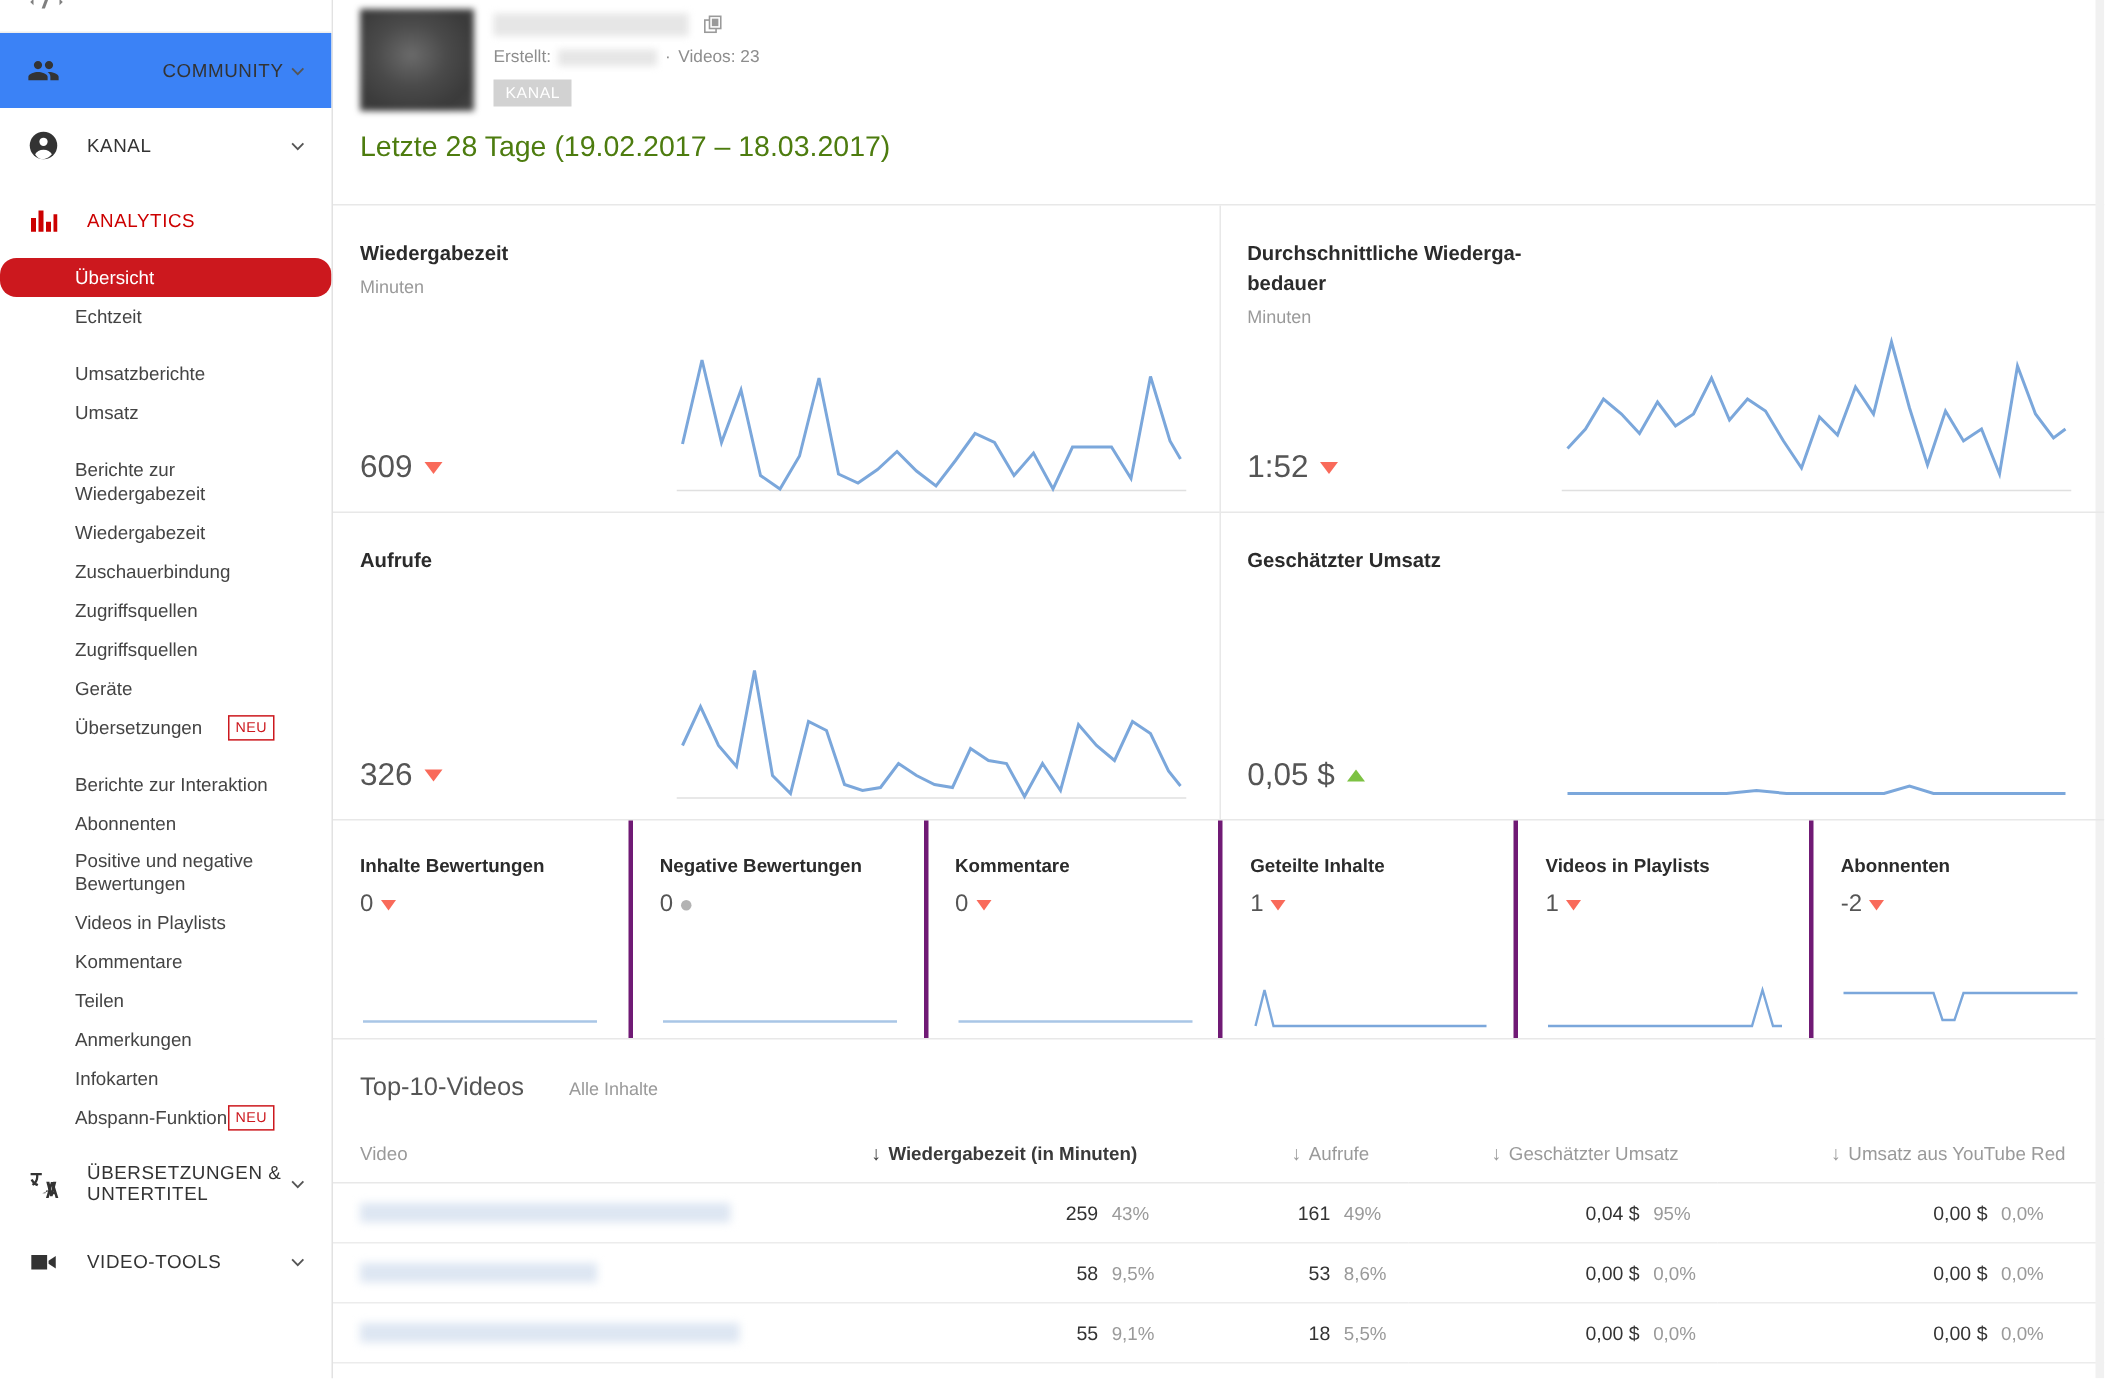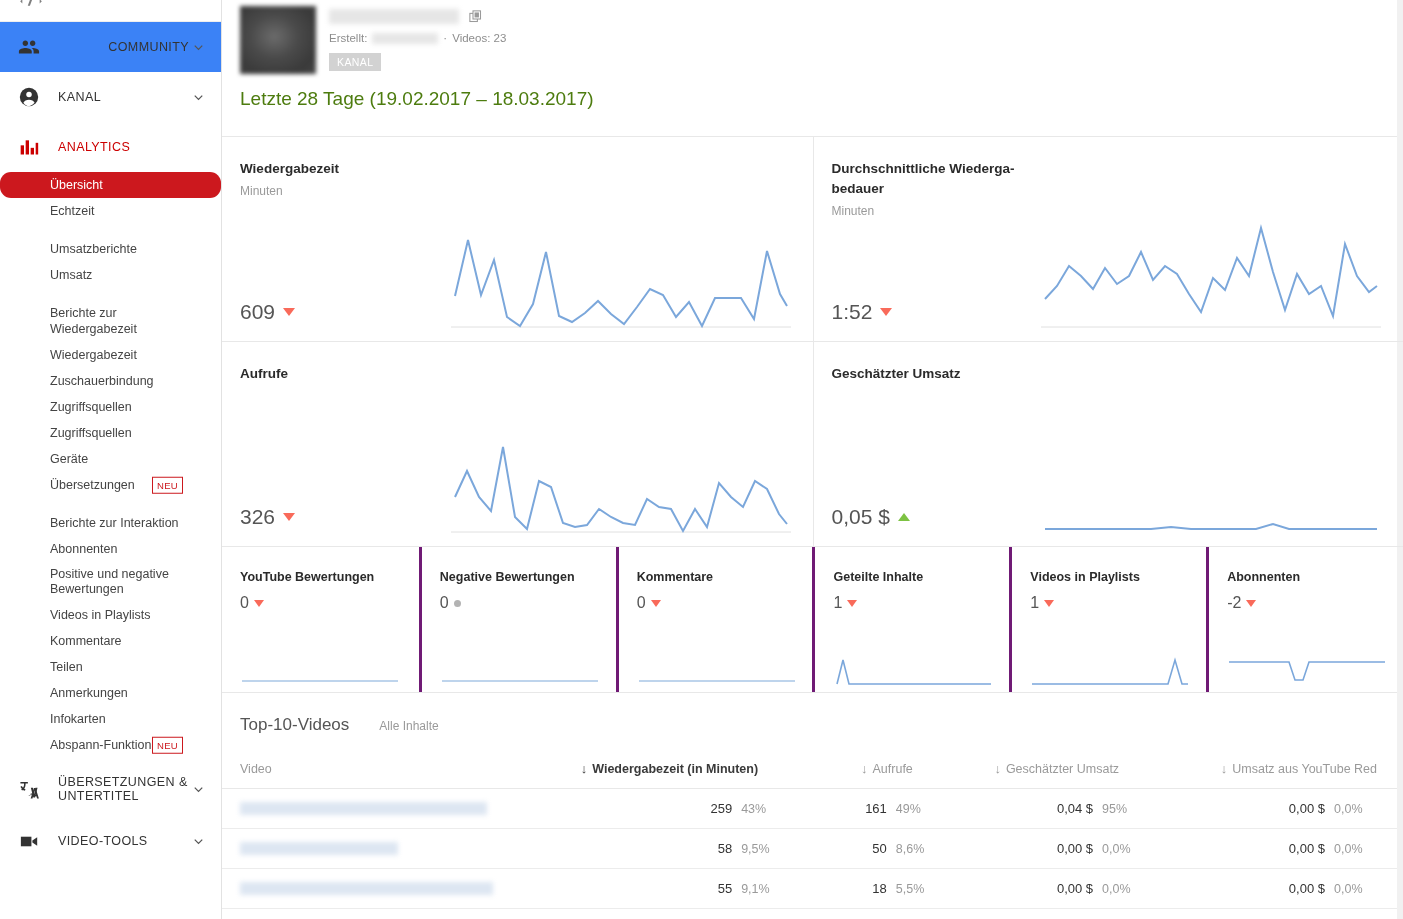--- a/index.html
+++ b/index.html
@@ -364,21 +364,21 @@
             <span class="tri-up"></span>
           </div>
           <svg class="spark big" viewBox="0 0 340 115" preserveAspectRatio="none">
             <polyline fill="none" stroke="#7ba7db" stroke-width="2" points="4,110 40,110 80,110 110,110 130,108 150,110 190,110 215,110 232,105 248,110 290,110 330,110 336,110"></polyline>
           </svg>
         </div>
       </div>
 
       <div class="row3">
         <div class="mcard">
-          <h4>YouTube Bewertungen</h4>
+          <h4>Inhalte Bewertungen</h4>
           <div class="mval">
             <span>0</span>
             <span class="tri-down"></span>
           </div>
           <svg class="msp" viewBox="0 0 160 42" preserveAspectRatio="none">
             <line x1="2" y1="31" x2="158" y2="31" stroke="#a9c6e6" stroke-width="1.6"></line>
           </svg>
         </div>
         <div class="mcard">
           <h4>Negative Bewertungen</h4>
@@ -490,21 +490,21 @@
                 <div class="rtitle" style="width:158px"></div>
               </td>
             <td class="num">
                 <div class="cellwrap">
                   <span class="v">58</span>
                   <span class="p">9,5%</span>
                 </div>
               </td>
             <td class="num">
                 <div class="cellwrap">
-                  <span class="v">50</span>
+                  <span class="v">53</span>
                   <span class="p">8,6%</span>
                 </div>
               </td>
             <td class="num">
                 <div class="cellwrap">
                   <span class="v">0,00 $</span>
                   <span class="p">0,0%</span>
                 </div>
               </td>
             <td class="num">

